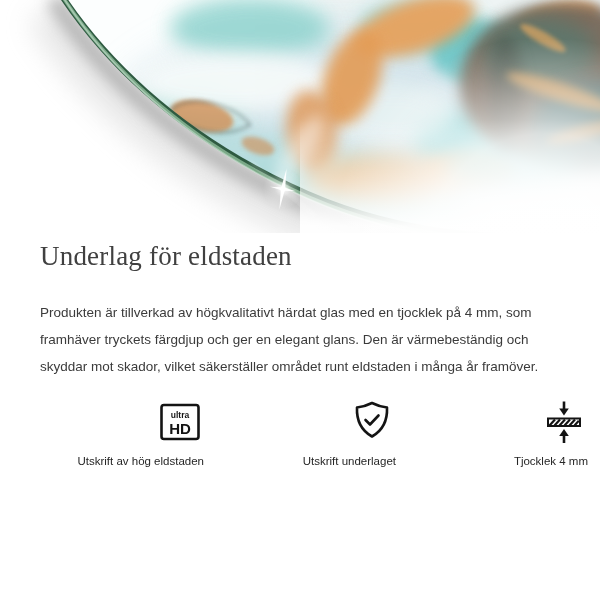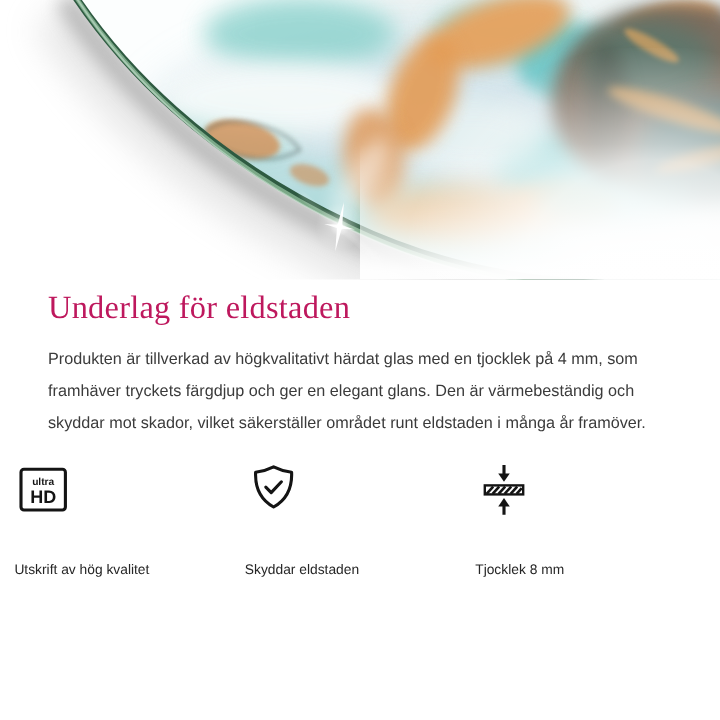--- a/index.html
+++ b/index.html
@@ -6,31 +6,31 @@
   body{
     width:600px;height:600px;overflow:hidden;background:#ffffff;
     font-family:"Liberation Sans", sans-serif;
     -webkit-font-smoothing:antialiased;
   }
   .hero{margin:0;width:600px;height:233px;display:block;}
   .hero svg{display:block;}
   .content{padding:5px 40px 0;}
   h1{
     margin:0;font-family:"Liberation Serif","DejaVu Serif",serif;
-    font-size:27px;font-weight:400;color:#be185d;line-height:36px;letter-spacing:.2px;
+    font-size:27px;font-weight:400;color:#404040;line-height:36px;letter-spacing:.2px;
   }
   .hl{display:block;}
   .desc{
-    margin:11px 0 0;font-size:13.5px;color:#3b3b3b;line-height:27px;max-width:530px;
+    margin:25px 0 0;font-size:13.5px;color:#3b3b3b;line-height:27px;max-width:530px;
   }
   .features{
     display:grid;grid-template-columns:repeat(3,1fr);
     margin:18px 12px 0;row-gap:20px;
   }
-  .feature{display:flex;flex-direction:column;align-items:flex-start;gap:28px;}
+  .feature{display:flex;flex-direction:column;align-items:flex-end;}
   .ficon{height:48px;display:flex;align-items:flex-end;justify-content:center;}
   .flabel{margin-top:9px;font-size:11.5px;color:#262626;white-space:nowrap;}
   .ic{display:block;}
 </style>
 </head>
 <body>
 
 <div class="page">
 
   <figure class="hero">
@@ -150,33 +150,33 @@
 
 
     <div class="feature">
       <div class="ficon">
         <svg class="ic" width="48" height="48" viewBox="0 0 48 48">
           <rect x="5.5" y="7" width="37" height="34" rx="2.5" fill="none" stroke="#141414" stroke-width="2.6"></rect>
           <text x="24" y="20" text-anchor="middle" font-family="Liberation Sans, sans-serif" font-size="8.5" font-weight="600" fill="#141414">ultra</text>
           <text x="24" y="35.5" text-anchor="middle" font-family="Liberation Sans, sans-serif" font-size="15" font-weight="700" fill="#141414">HD</text>
         </svg>
       </div>
-      <div class="flabel">Utskrift av hög kvalitet</div>
+      <div class="flabel">Utskrift av hög eldstaden</div>
     </div>
 
     <div class="feature">
       <div class="ficon">
         <svg class="ic" width="48" height="48" viewBox="0 0 48 48">
           <g fill="none" stroke="#141414" stroke-width="2.6" stroke-linejoin="round" stroke-linecap="round">
             <path d="M24,5 C29,7.5 34,9 39,9.5 C39.5,21 35.5,32 24,38.5 C12.5,32 8.5,21 9,9.5 C14,9 19,7.5 24,5 Z"></path>
             <polyline points="17.5,22 22,26.5 30.5,17.5"></polyline>
           </g>
         </svg>
       </div>
-      <div class="flabel">Skyddar eldstaden</div>
+      <div class="flabel">Utskrift underlaget</div>
     </div>
 
 
 
     <div class="feature">
       <div class="ficon">
         <svg class="ic" width="48" height="48" viewBox="0 0 48 48">
           <line x1="24" y1="3.5" x2="24" y2="11" stroke="#141414" stroke-width="2.6"></line>
           <polygon points="19.2,10.5 28.8,10.5 24,17.5" fill="#141414"></polygon>
           <rect x="8" y="20.5" width="32" height="7.5" fill="#ffffff" stroke="#141414" stroke-width="2"></rect>
@@ -185,17 +185,17 @@
             <line x1="14.5" y1="27.5" x2="20" y2="21.5"></line>
             <line x1="19.5" y1="27.5" x2="25" y2="21.5"></line>
             <line x1="24.5" y1="27.5" x2="30" y2="21.5"></line>
             <line x1="29.5" y1="27.5" x2="35" y2="21.5"></line>
             <line x1="34.5" y1="27.5" x2="38.8" y2="22.8"></line>
           </g>
           <polygon points="19.2,38 28.8,38 24,31" fill="#141414"></polygon>
           <line x1="24" y1="37.5" x2="24" y2="45" stroke="#141414" stroke-width="2.6"></line>
         </svg>
       </div>
-      <div class="flabel">Tjocklek 8 mm</div>
+      <div class="flabel">Tjocklek 4 mm</div>
     </div>
 
   </section>
 </div>
 
 </body></html>

